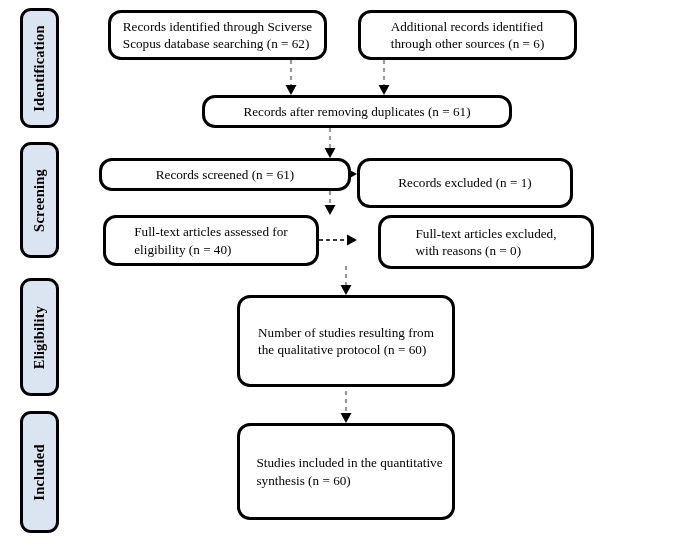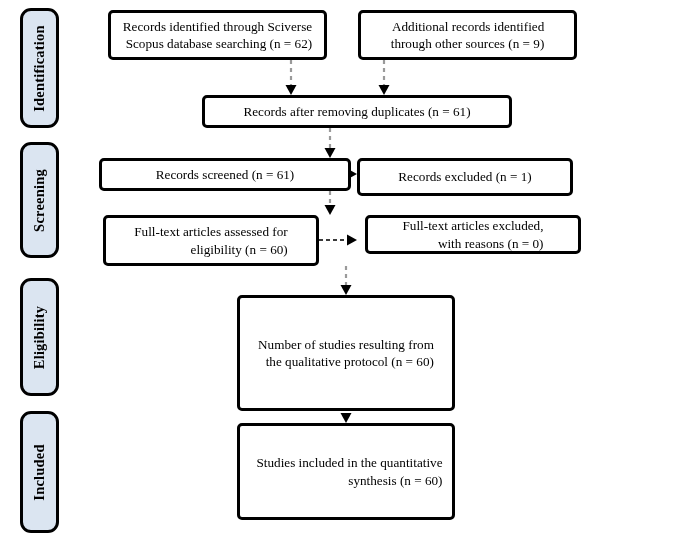--- a/index.html
+++ b/index.html
@@ -43,25 +43,25 @@
     letter-spacing: 0.2px;
     color: #000000;
   }
 
   
   .flow-box {
     position: absolute;
     box-sizing: border-box;
     background: #ffffff;
     border: 3.5px solid #000000;
-    border-radius: 5px;
+    border-radius: 13px;
     display: flex;
     align-items: center;
     justify-content: center;
-    text-align: right;
+    text-align: left;
     padding: 2px 9px;
   }
   .flow-text {
     font-family: "Liberation Serif", serif;
     font-size: 13.2px;
     line-height: 1.32;
     color: #000000;
     white-space: pre-line;
   }
   .flow-box.tall .flow-text {
@@ -132,46 +132,46 @@
     <span class="stage-label">Included</span>
   </div>
 
   <div class="flow-box" style="left:108px; top:10px; width:219px; height:50px;">
     <span class="flow-text">Records identified through Sciverse
 Scopus database searching (n = 62)</span>
   </div>
 
   <div class="flow-box" style="left:358px; top:10px; width:219px; height:50px;">
     <span class="flow-text">Additional records identified
-through other sources (n = 9)</span>
+through other sources (n = 6)</span>
   </div>
 
   <div class="flow-box" style="left:202px; top:95px; width:310px; height:33px;">
     <span class="flow-text">Records after removing duplicates (n = 61)</span>
   </div>
 
   <div class="flow-box" style="left:99px; top:158px; width:252px; height:33px;">
     <span class="flow-text">Records screened (n = 61)</span>
   </div>
 
-  <div class="flow-box" style="left:357px; top:158px; width:216px; height:38px;">
+  <div class="flow-box" style="left:357px; top:158px; width:216px; height:50px;">
     <span class="flow-text">Records excluded (n = 1)</span>
   </div>
 
   <div class="flow-box" style="left:103px; top:215px; width:216px; height:51px;">
     <span class="flow-text">Full-text articles assessed for
-eligibility (n = 60)</span>
+eligibility (n = 40)</span>
   </div>
 
-  <div class="flow-box" style="left:365px; top:215px; width:216px; height:39px;">
+  <div class="flow-box" style="left:378px; top:215px; width:216px; height:54px;">
     <span class="flow-text">Full-text articles excluded,
 with reasons (n = 0)</span>
   </div>
 
-  <div class="flow-box tall" style="left:237px; top:295px; width:218px; height:116px;">
+  <div class="flow-box tall" style="left:237px; top:295px; width:218px; height:92px;">
     <span class="flow-text">Number of studies resulting from
 the qualitative protocol (n = 60)</span>
   </div>
 
   <div class="flow-box tall" style="left:237px; top:423px; width:218px; height:97px;padding-left:16px;">
     <span class="flow-text">Studies included in the quantitative
 synthesis (n = 60)</span>
   </div>
 
 </div>

